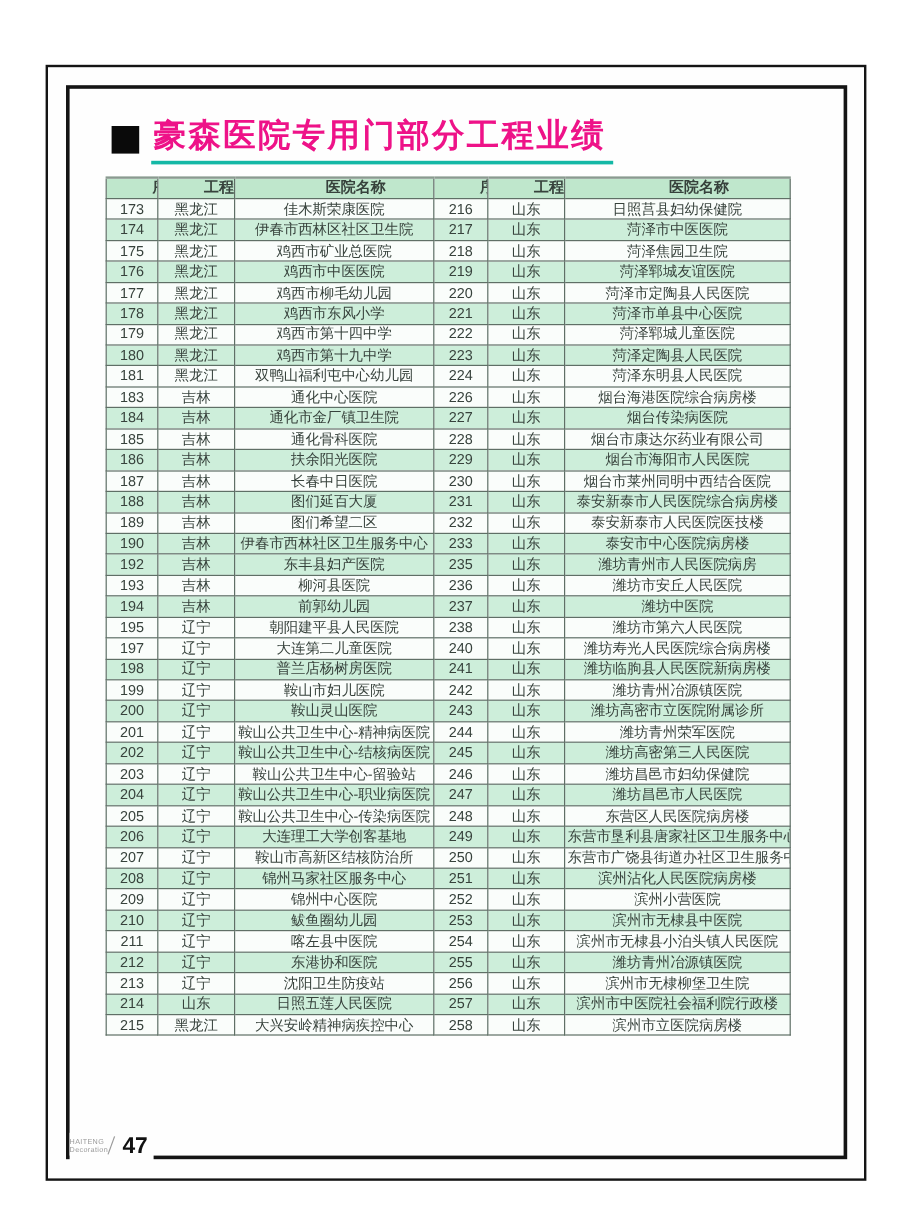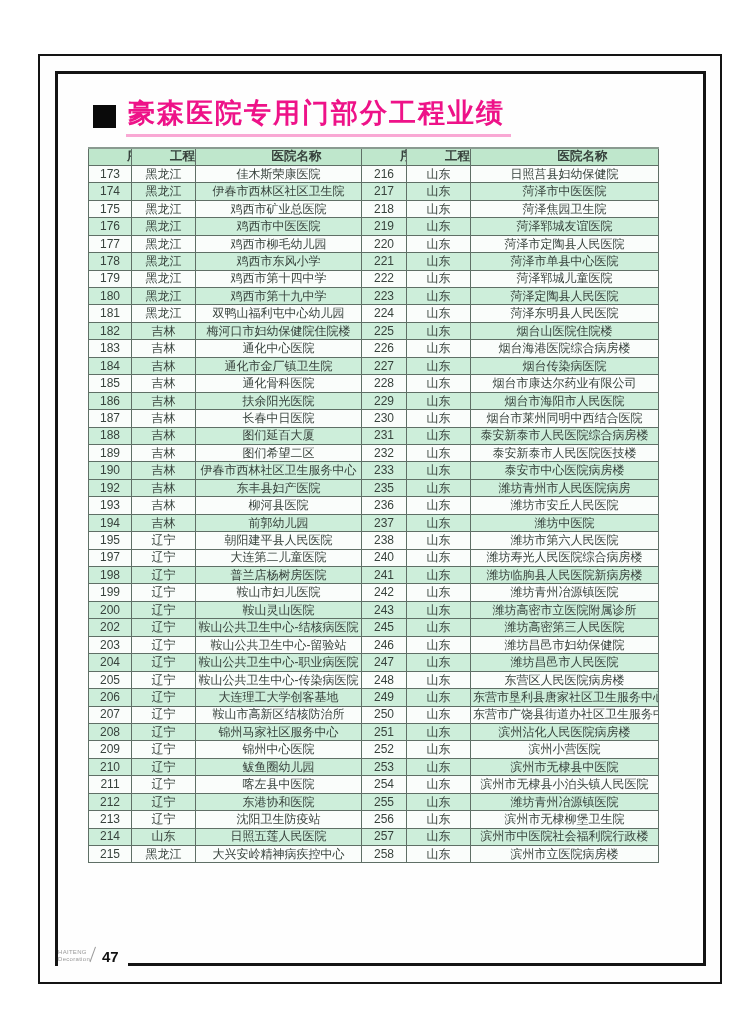--- a/index.html
+++ b/index.html
@@ -33,21 +33,21 @@
     position:absolute;left:93px;top:99px;width:560px;height:40px;
     display:flex;align-items:flex-start;
   }
   .title-square{
     width:23px;height:23px;background:#0a0a0a;margin-top:6px;flex:0 0 auto;
   }
   .title-text{
     margin-left:10px;
     font-size:27px;font-weight:bold;letter-spacing:2px;
     color:var(--title);
-    border-bottom:3px solid #f9a8d4;
+    border-bottom:3px solid #14b8a6;
     padding:0 6px 5px 2px;
     line-height:1.1;
     white-space:nowrap;
   }
   table.performance{
     position:absolute;left:88px;top:147px;width:570px;
     border-collapse:collapse;table-layout:fixed;
     background:var(--row-white);
     border:1px solid var(--grid);
   }
@@ -84,21 +84,21 @@
     z-index:5;
   }
   .brand{
     display:flex;flex-direction:column;justify-content:center;
     margin-right:1px;
   }
   .brand span{
     font-size:6px;color:#9a9a9a;line-height:1.1;letter-spacing:0.3px;
   }
   .page-number{
-    font-size:15px;font-weight:bold;color:#111;
+    font-size:19px;font-weight:bold;color:#111;
     font-family:"Liberation Sans",sans-serif;
   }
   .slash{
     width:10px;height:16px;margin:0 0 0 1px;
     border-left:1px solid #9a9a9a;
     transform:rotate(20deg);
   }
 </style>
 </head>
 <body>
@@ -196,28 +196,20 @@
         <td>菏泽定陶县人民医院</td>
       </tr>
       <tr class="white">
         <td>181</td>
         <td>黑龙江</td>
         <td>双鸭山福利屯中心幼儿园</td>
         <td>224</td>
         <td>山东</td>
         <td>菏泽东明县人民医院</td>
       </tr>
-      <tr class="green">
-        <td>182</td>
-        <td>吉林</td>
-        <td>梅河口市妇幼保健院住院楼</td>
-        <td>225</td>
-        <td>山东</td>
-        <td>烟台山医院住院楼</td>
-      </tr>
       <tr class="white">
         <td>183</td>
         <td>吉林</td>
         <td>通化中心医院</td>
         <td>226</td>
         <td>山东</td>
         <td>烟台海港医院综合病房楼</td>
       </tr>
       <tr class="green">
         <td>184</td>
@@ -331,20 +323,28 @@
         <td>山东</td>
         <td>潍坊青州冶源镇医院</td>
       </tr>
       <tr class="green">
         <td>200</td>
         <td>辽宁</td>
         <td>鞍山灵山医院</td>
         <td>243</td>
         <td>山东</td>
         <td>潍坊高密市立医院附属诊所</td>
+      </tr>
+      <tr class="white">
+        <td>201</td>
+        <td>辽宁</td>
+        <td>鞍山公共卫生中心-精神病医院</td>
+        <td>244</td>
+        <td>山东</td>
+        <td>潍坊青州荣军医院</td>
       </tr>
       <tr class="green">
         <td>202</td>
         <td>辽宁</td>
         <td>鞍山公共卫生中心-结核病医院</td>
         <td>245</td>
         <td>山东</td>
         <td>潍坊高密第三人民医院</td>
       </tr>
       <tr class="white">

